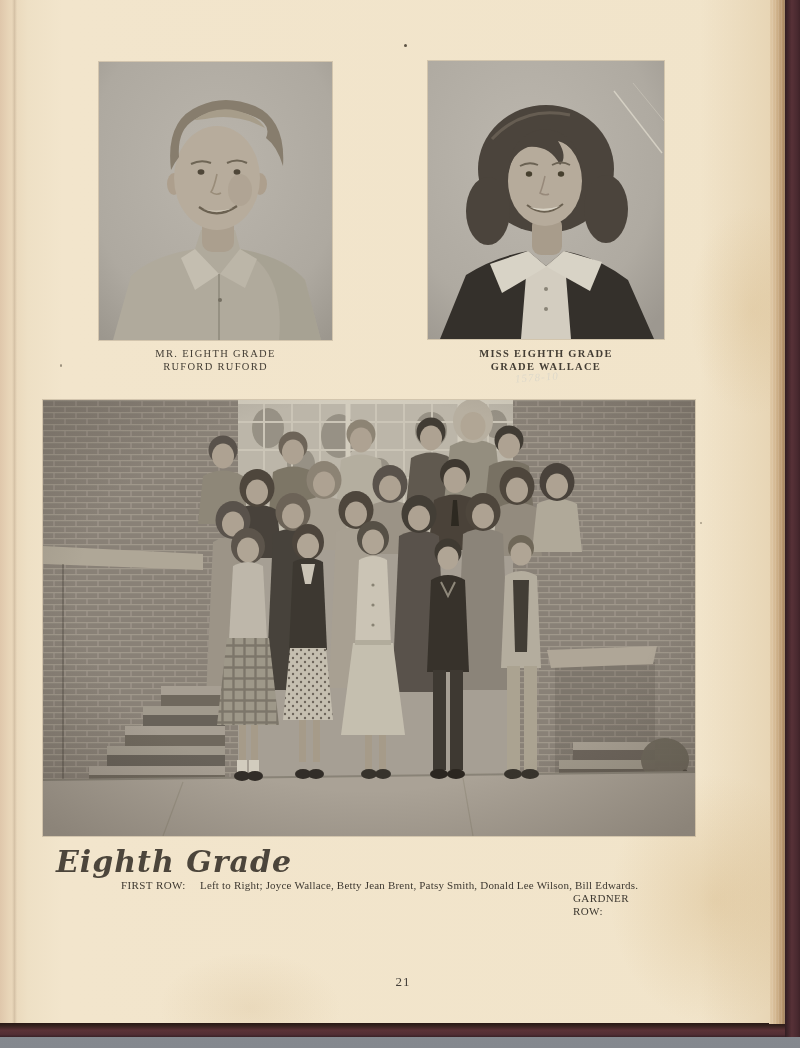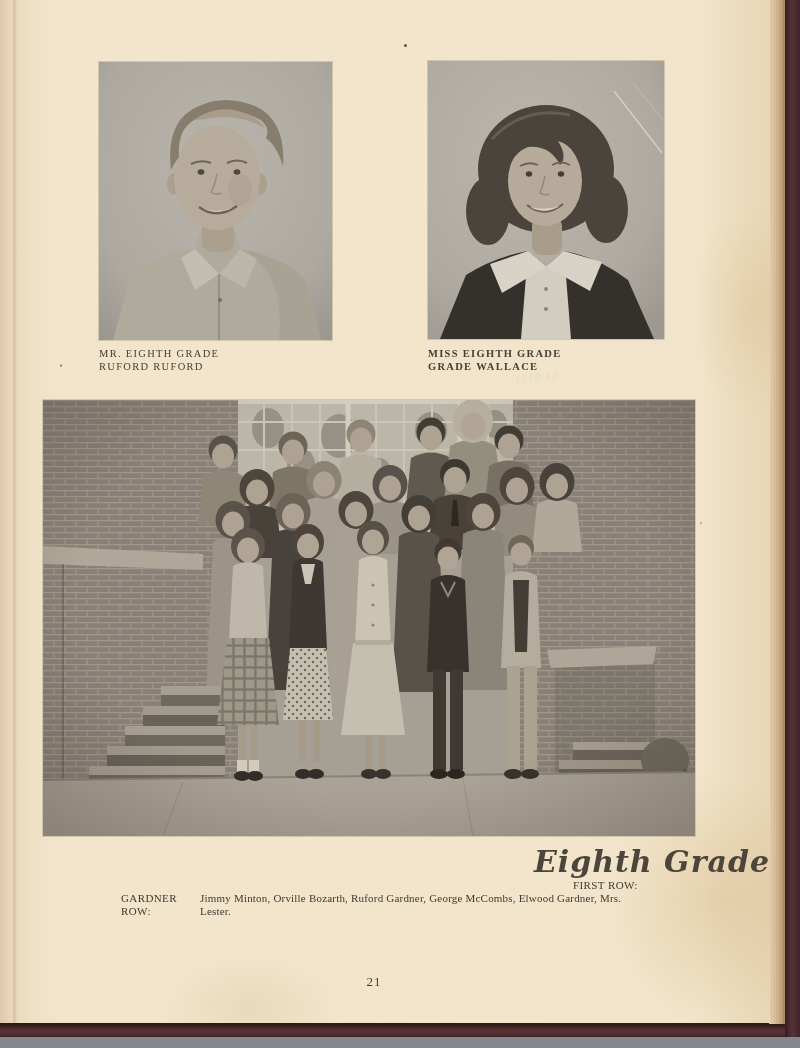--- a/index.html
+++ b/index.html
@@ -32,41 +32,41 @@
   .s3{left:60px;top:364px;width:2px;height:3px;opacity:.6;}
   .s4{left:700px;top:522px;width:2px;height:2px;opacity:.5;}
 
   figure{margin:0;padding:0;}
   .photo{position:absolute;overflow:hidden;box-shadow:0 0 0 1px rgba(120,105,85,.25);}
   .photo svg{display:block;width:100%;height:100%;}
   .portrait-left{left:99px;top:62px;width:233px;height:278px;}
   .portrait-right{left:428px;top:61px;width:236px;height:278px;}
   .group-photo{left:43px;top:400px;width:652px;height:436px;}
 
-  .caption{position:absolute;color:#443e35;
+  .caption{position:absolute;text-align:center;color:#443e35;
     font-size:10.5px;line-height:12.5px;letter-spacing:1.3px;}
   .caption p{margin:0;}
   .cap-left{left:99px;top:348px;width:233px;}
   .cap-right{left:428px;top:348px;width:236px;font-weight:bold;}
 
   .photo-id{position:absolute;left:515px;top:371px;font-style:italic;font-size:11px;
     letter-spacing:1px;color:#ddd8ca;transform:rotate(-4deg);opacity:.92;}
 
-  .title{position:absolute;top:846px;left:0;width:770px;text-align:right;text-indent:42px;
+  .title{position:absolute;top:846px;left:0;width:770px;text-align:left;text-indent:42px;
     font-family:"DejaVu Serif", serif;font-style:italic;font-weight:bold;
-    font-size:30px;line-height:32px;color:#4c453b;letter-spacing:1px;}
+    font-size:30px;line-height:32px;color:#4c453b;letter-spacing:1px;padding-left:14px;}
 
   .names{position:absolute;left:112px;top:879px;width:540px;color:#3e3931;
     font-size:11px;line-height:13.2px;}
   .name-row{display:flex;justify-content:flex-end;}
   .row-label{flex:none;width:79px;letter-spacing:.4px;}
   .row-names{width:452px;letter-spacing:.2px;}
 
   .page-num{position:absolute;top:974px;left:0;width:770px;text-align:center;
-    text-indent:-22px;font-size:13px;color:#45403a;letter-spacing:1px;}
+    text-indent:-22px;font-size:13px;color:#45403a;letter-spacing:1px;padding-left:29px;}
 </style>
 </head>
 <body>
 
 <div class="scene">
 
   <div class="cover-bottom"></div>
   <div class="cover-right"></div>
   <div class="page-edge"></div>
 
@@ -374,22 +374,22 @@
         <rect width="652" height="436" fill="url(#vg)"></rect>
       </svg>
     </figure>
     <span class="photo-id">1578-10</span>
 
     <h1 class="title" style="margin:0;">Eighth Grade</h1>
 
     <div class="names">
       <div class="name-row">
         <span class="row-label">FIRST ROW:</span>
+        <span class="row-names">Left to Right; Joyce Wallace, Betty Jean Brent, Patsy Smith, Donald Lee Wilson, Bill Edwards.</span>
       </div>
       <div class="name-row">
         <span class="row-label">GARDNER ROW:</span>
-        <span class="row-names">Jimmy Minton, Orville Bozarth, Ruford Gardner, George McCombs, Elwood Gardner, Mrs. Lester.</span>
       </div>
     </div>
 
     <div class="page-num">21</div>
   </div>
 </div>
 
 </body></html>

